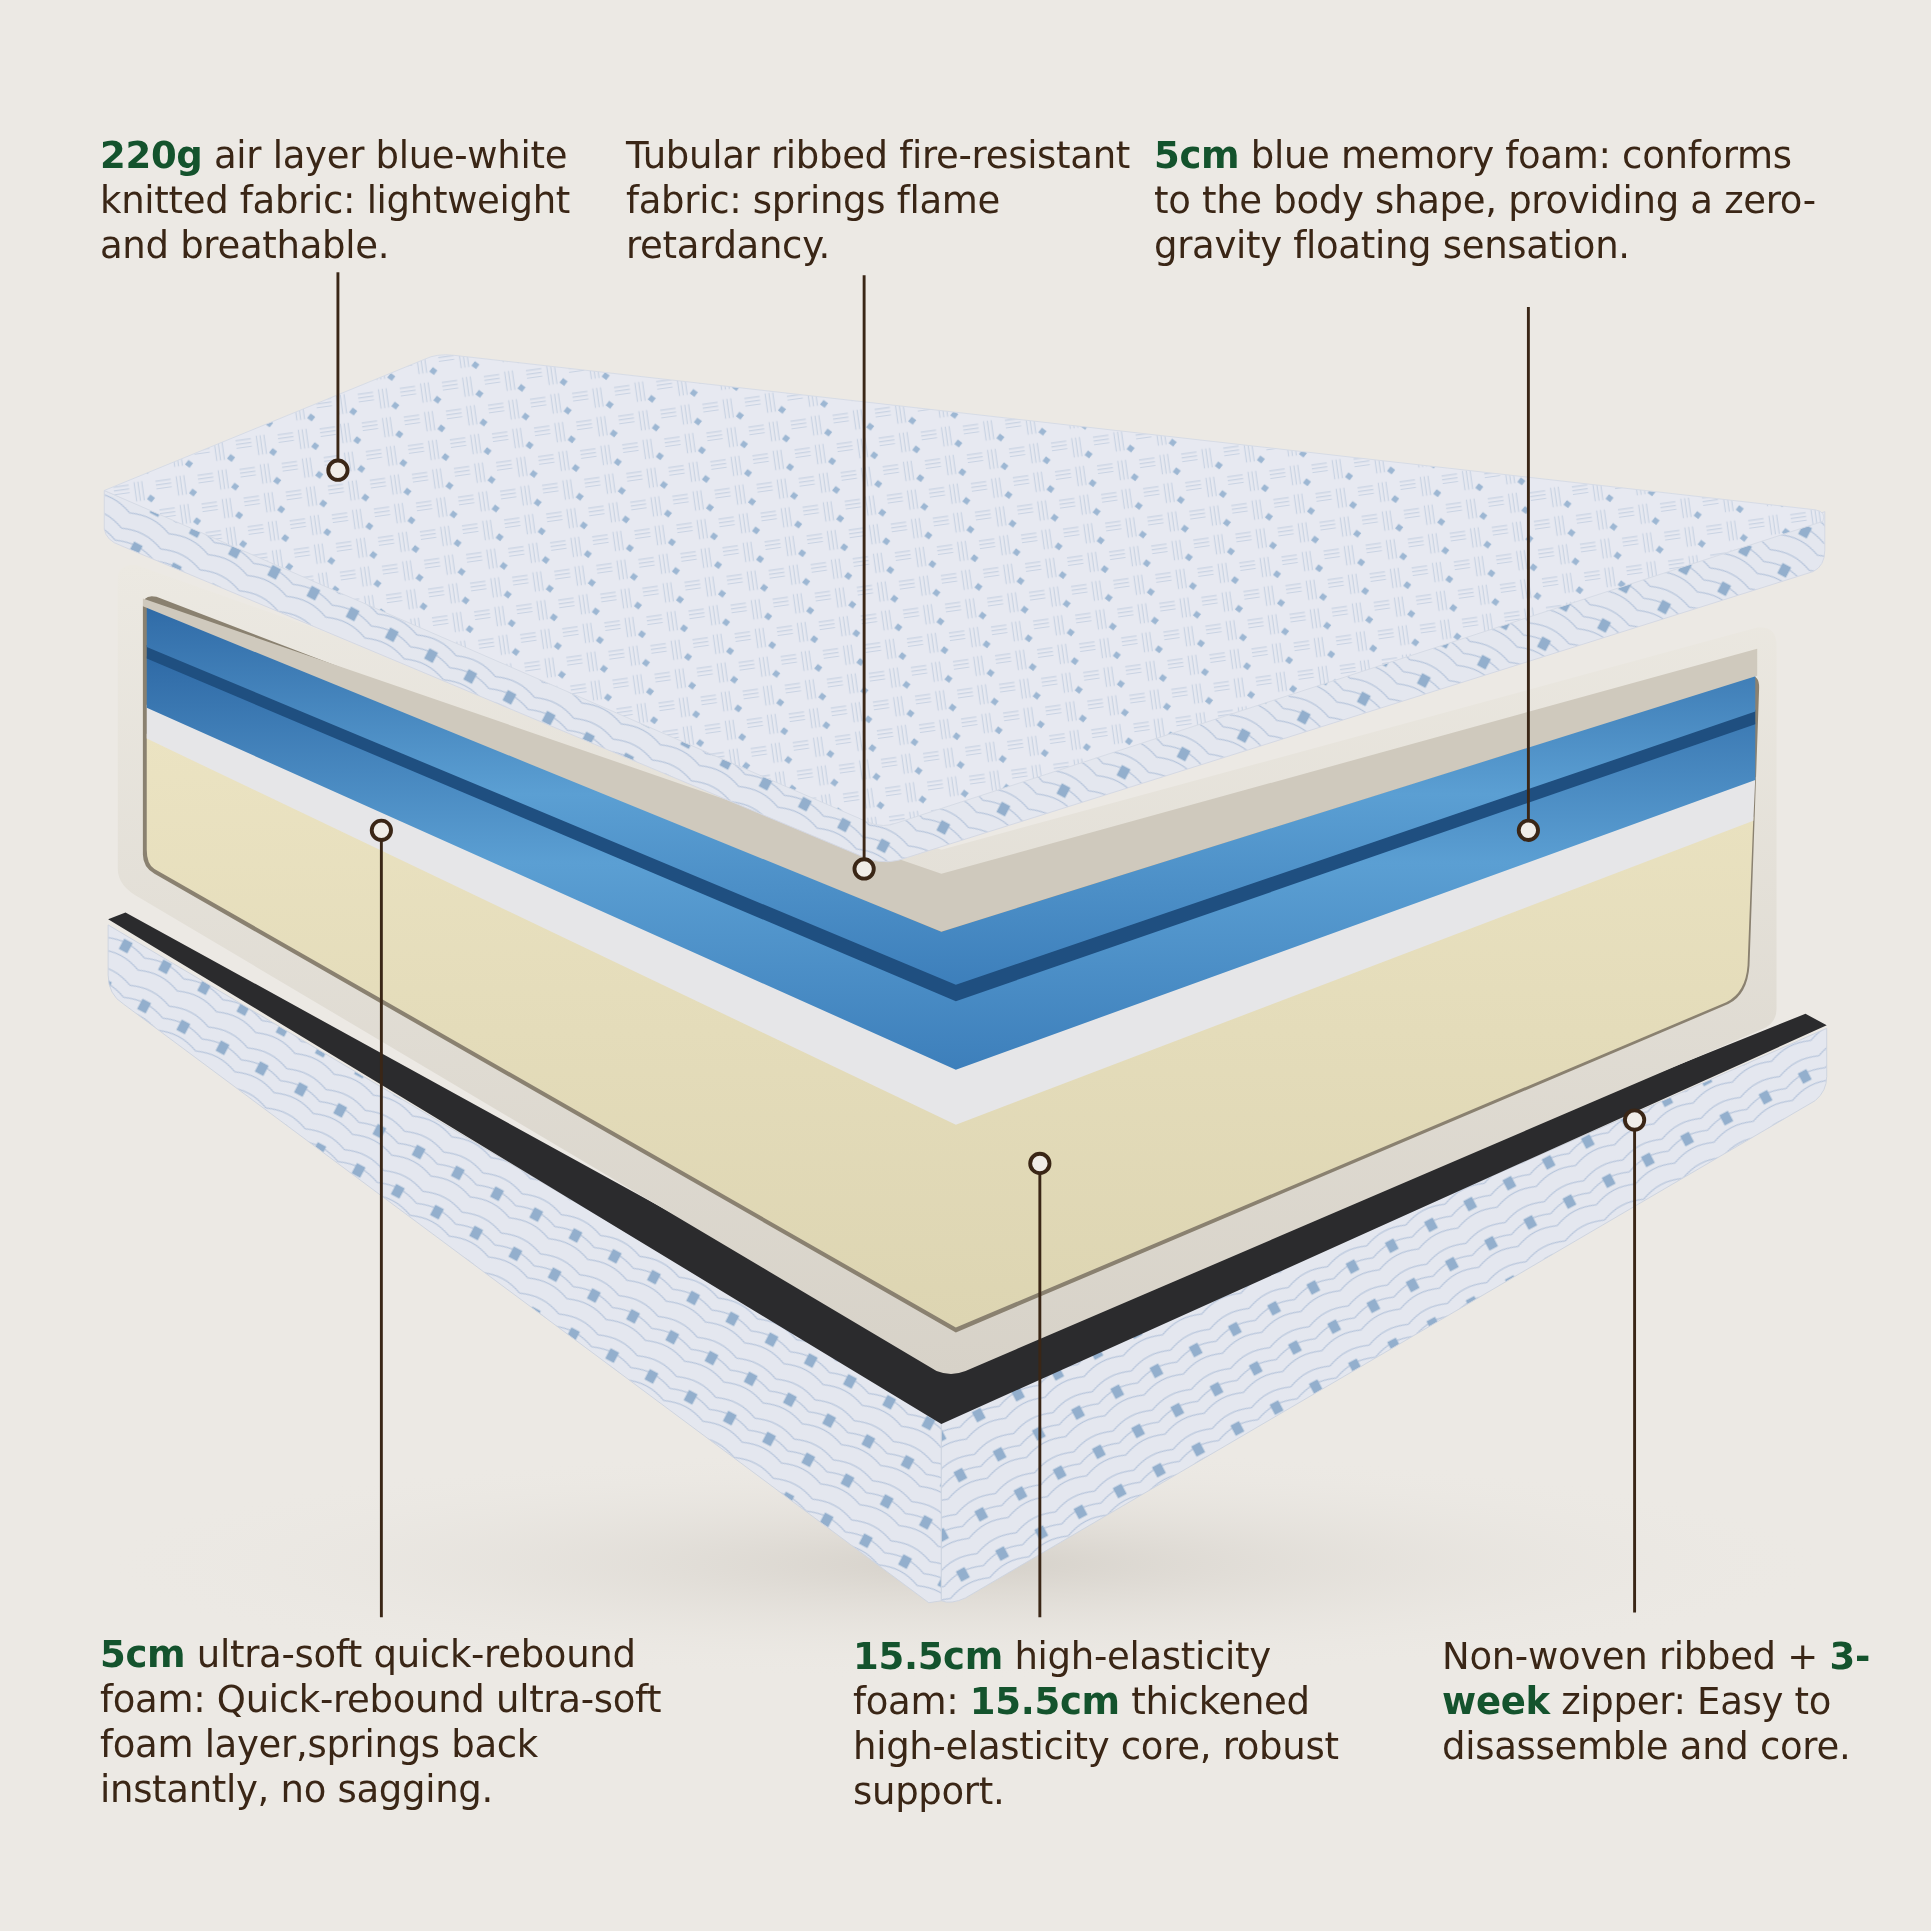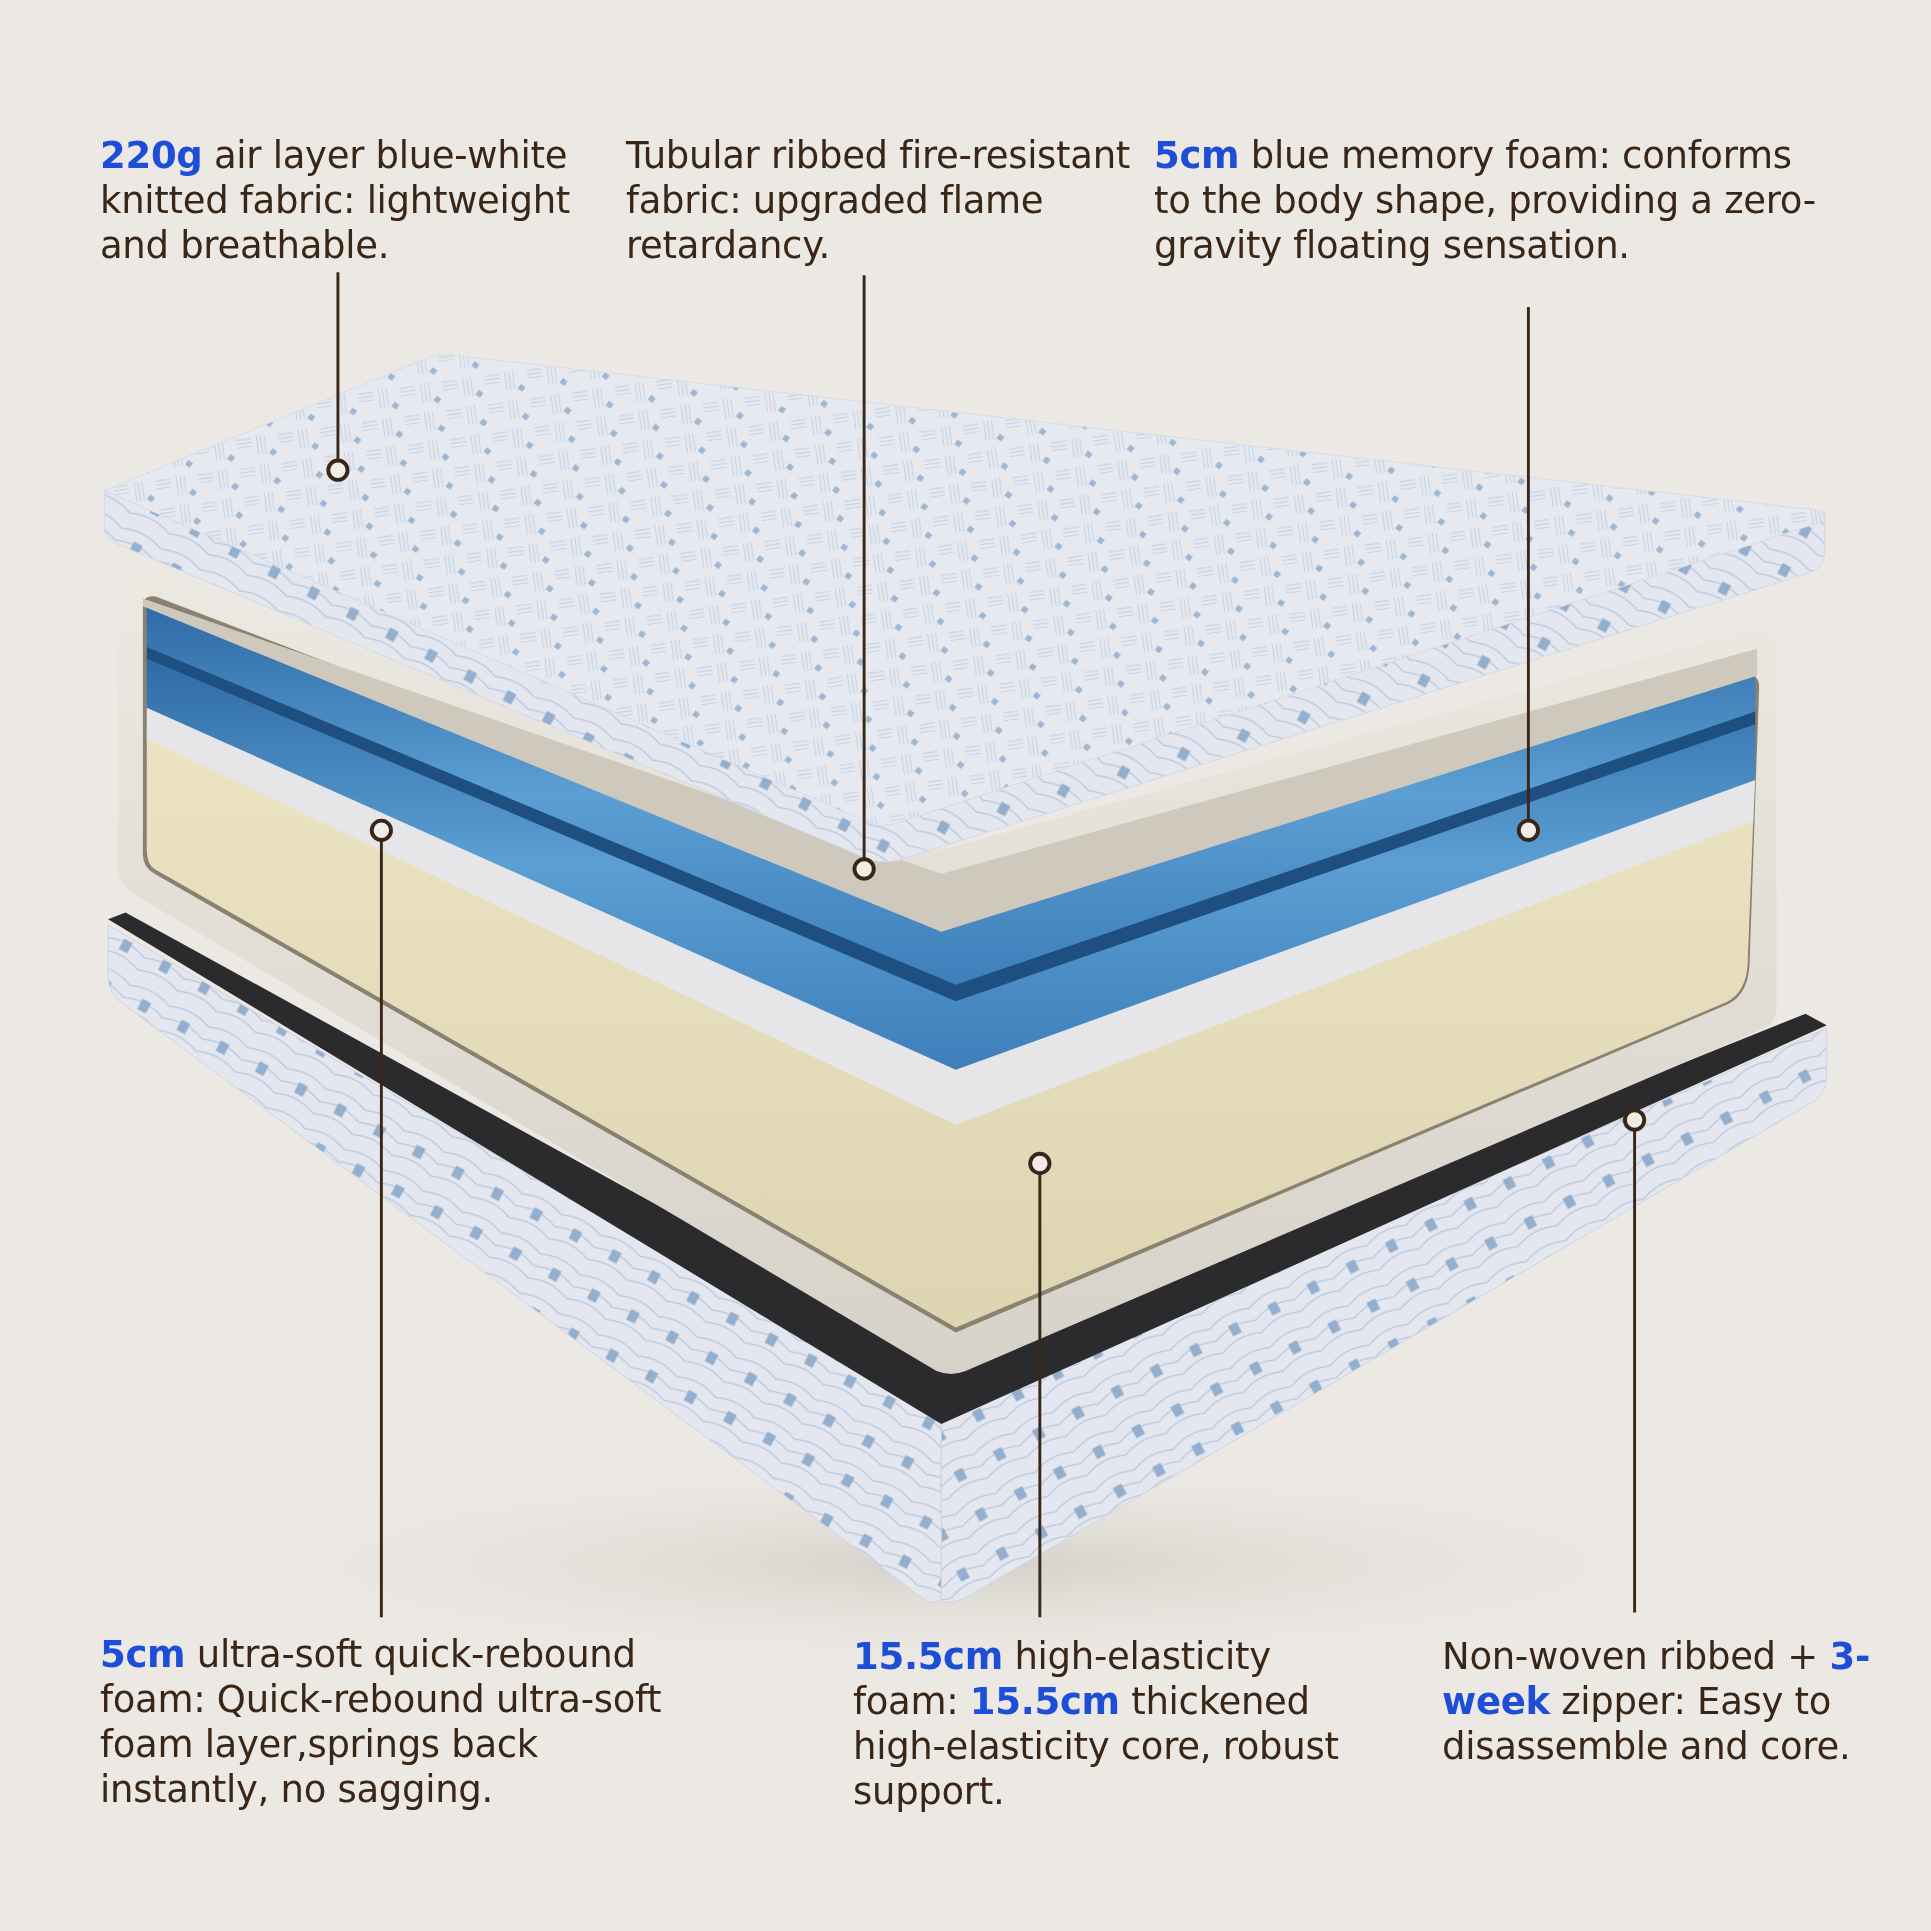--- a/index.html
+++ b/index.html
@@ -11,21 +11,21 @@
     position: relative;
   }
   .art { position: absolute; left: 0; top: 0; width: 1931px; height: 1931px; }
   .callout {
     position: absolute;
     font-size: 37px;
     line-height: 45px;
     letter-spacing: -0.3px;
     color: #3a2616;
   }
-  .hl { color: #1d4ed8; font-weight: bold; }
+  .hl { color: #14532d; font-weight: bold; }
   #c1 { left: 100px; top: 133px; width: 541px; }
   #c2 { left: 626px; top: 133px; width: 541px; }
   #c3 { left: 1154px; top: 133px; width: 676px; }
   #c4 { left: 100px; top: 1632px; width: 618px; }
   #c5 { left: 832px; top: 1634px; width: 502px; margin-left: 21px; }
   #c6 { left: 1442px; top: 1634px; width: 463px; }
 </style>
 </head>
 <body>
 
@@ -118,21 +118,21 @@
     <line x1="1077" y1="1215" x2="1077" y2="1675"></line>
     <circle cx="1077" cy="1205" r="10" stroke-width="4"></circle>
 
     <line x1="1693" y1="1170" x2="1693" y2="1670"></line>
     <circle cx="1693" cy="1160" r="10" stroke-width="4"></circle>
   </g>
 </svg>
 
 <div id="c1" class="callout"><span class="hl">220g</span><span> air layer blue-white knitted fabric: lightweight and breathable.</span></div>
 
-<div id="c2" class="callout"><span>Tubular ribbed fire-resistant fabric: upgraded flame retardancy.</span></div>
+<div id="c2" class="callout"><span>Tubular ribbed fire-resistant fabric: springs flame retardancy.</span></div>
 
 <div id="c3" class="callout"><span class="hl">5cm</span><span> blue memory foam: conforms to the body shape, providing a zero-gravity floating sensation.</span></div>
 
 <div id="c4" class="callout"><span class="hl">5cm</span><span> ultra-soft quick-rebound foam: Quick-rebound ultra-soft foam layer,springs back instantly, no sagging.</span></div>
 
 <div id="c5" class="callout"><span class="hl">15.5cm</span><span> high-elasticity foam: </span><span class="hl">15.5cm</span><span> thickened high-elasticity core, robust support.</span></div>
 
 <div id="c6" class="callout"><span>Non-woven ribbed + </span><span class="hl">3-week</span><span> zipper: Easy to disassemble and core.</span></div>
 
 

